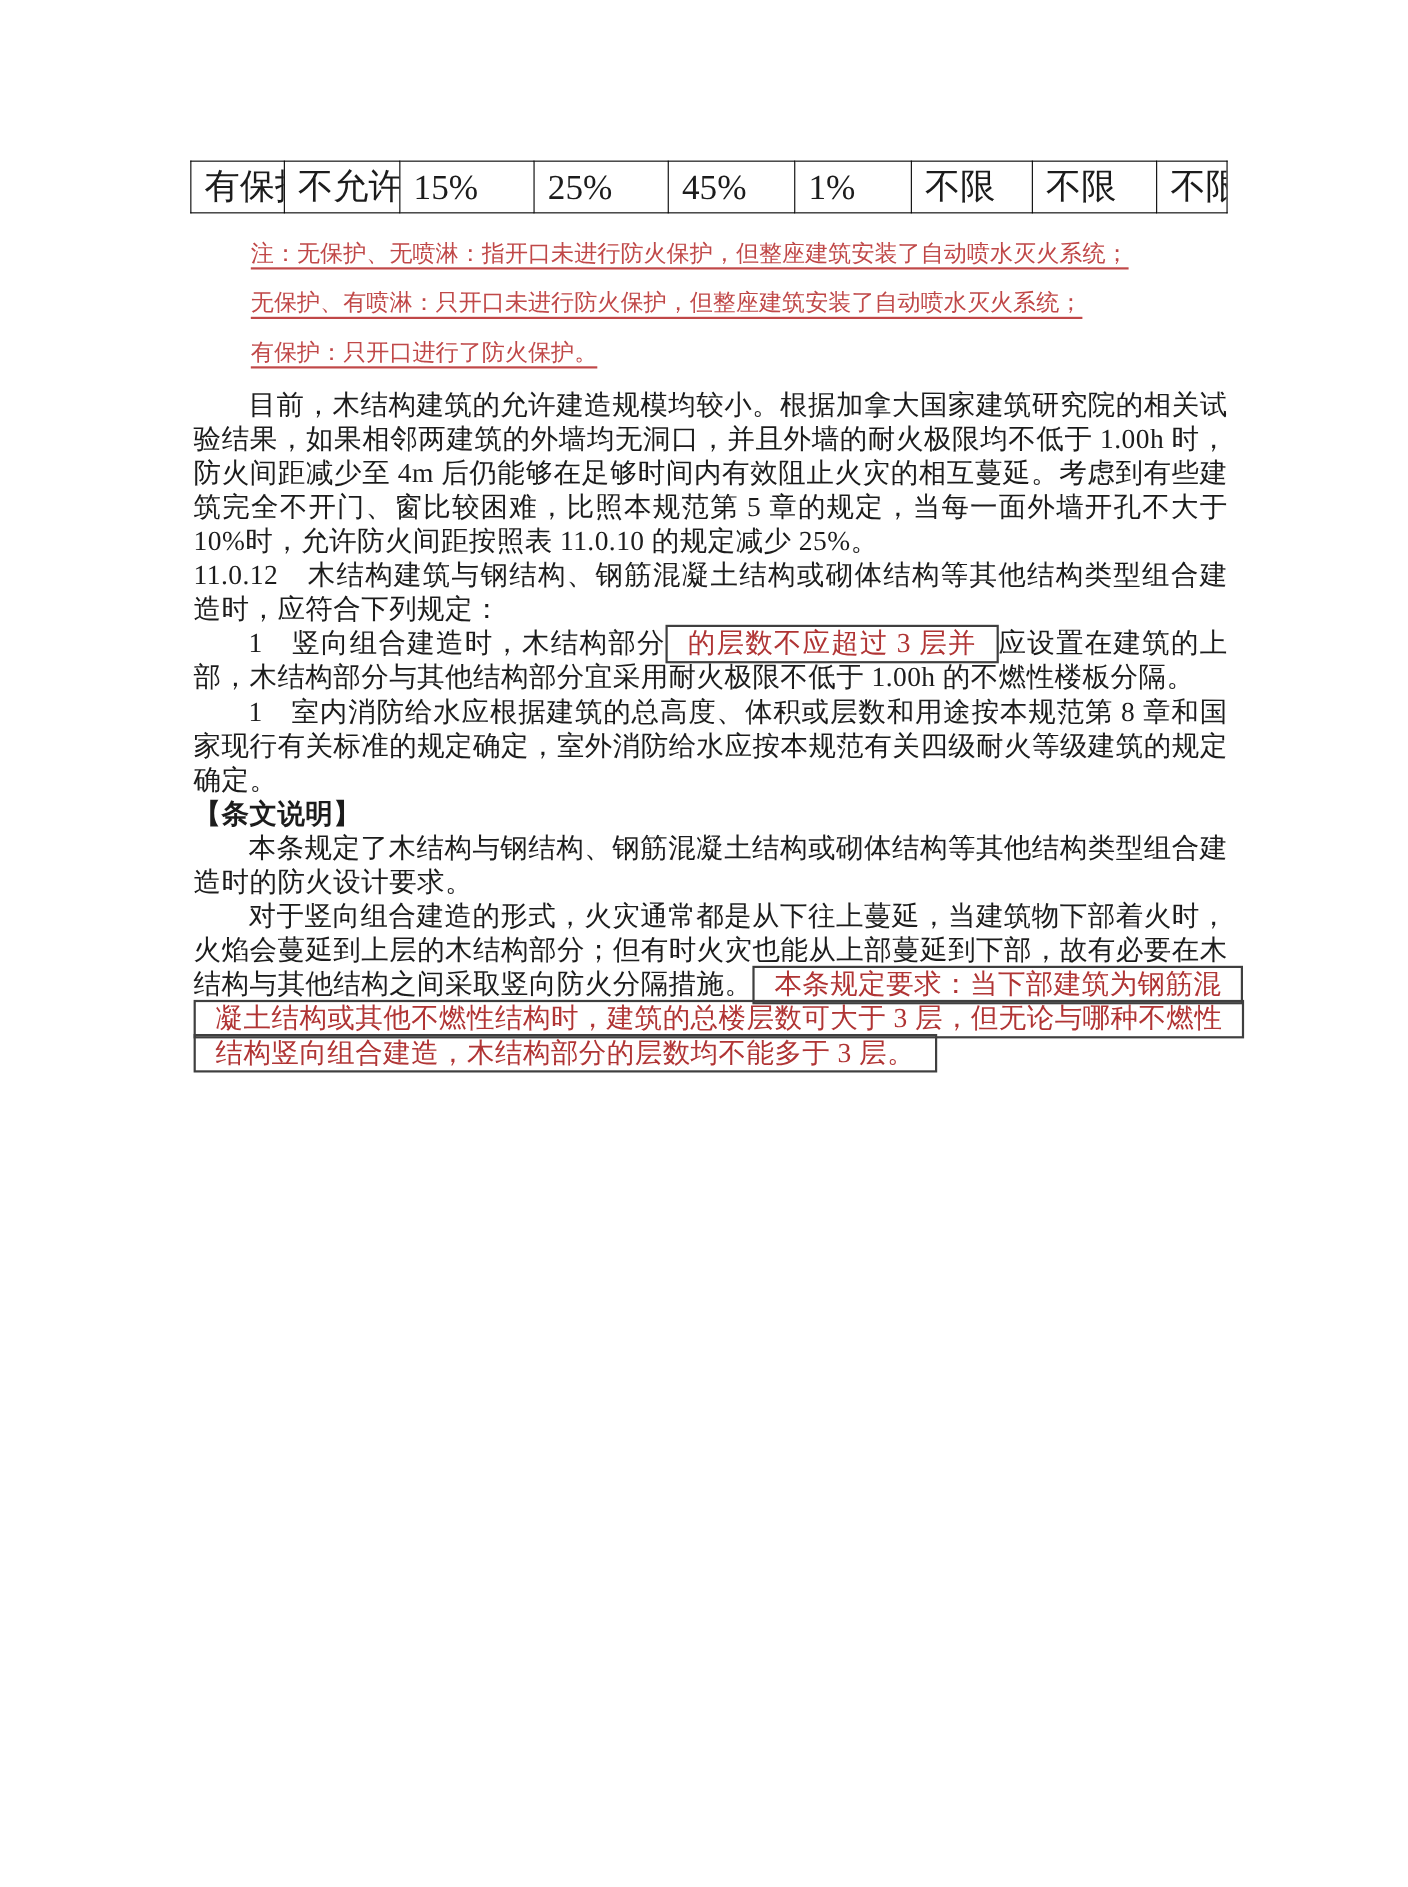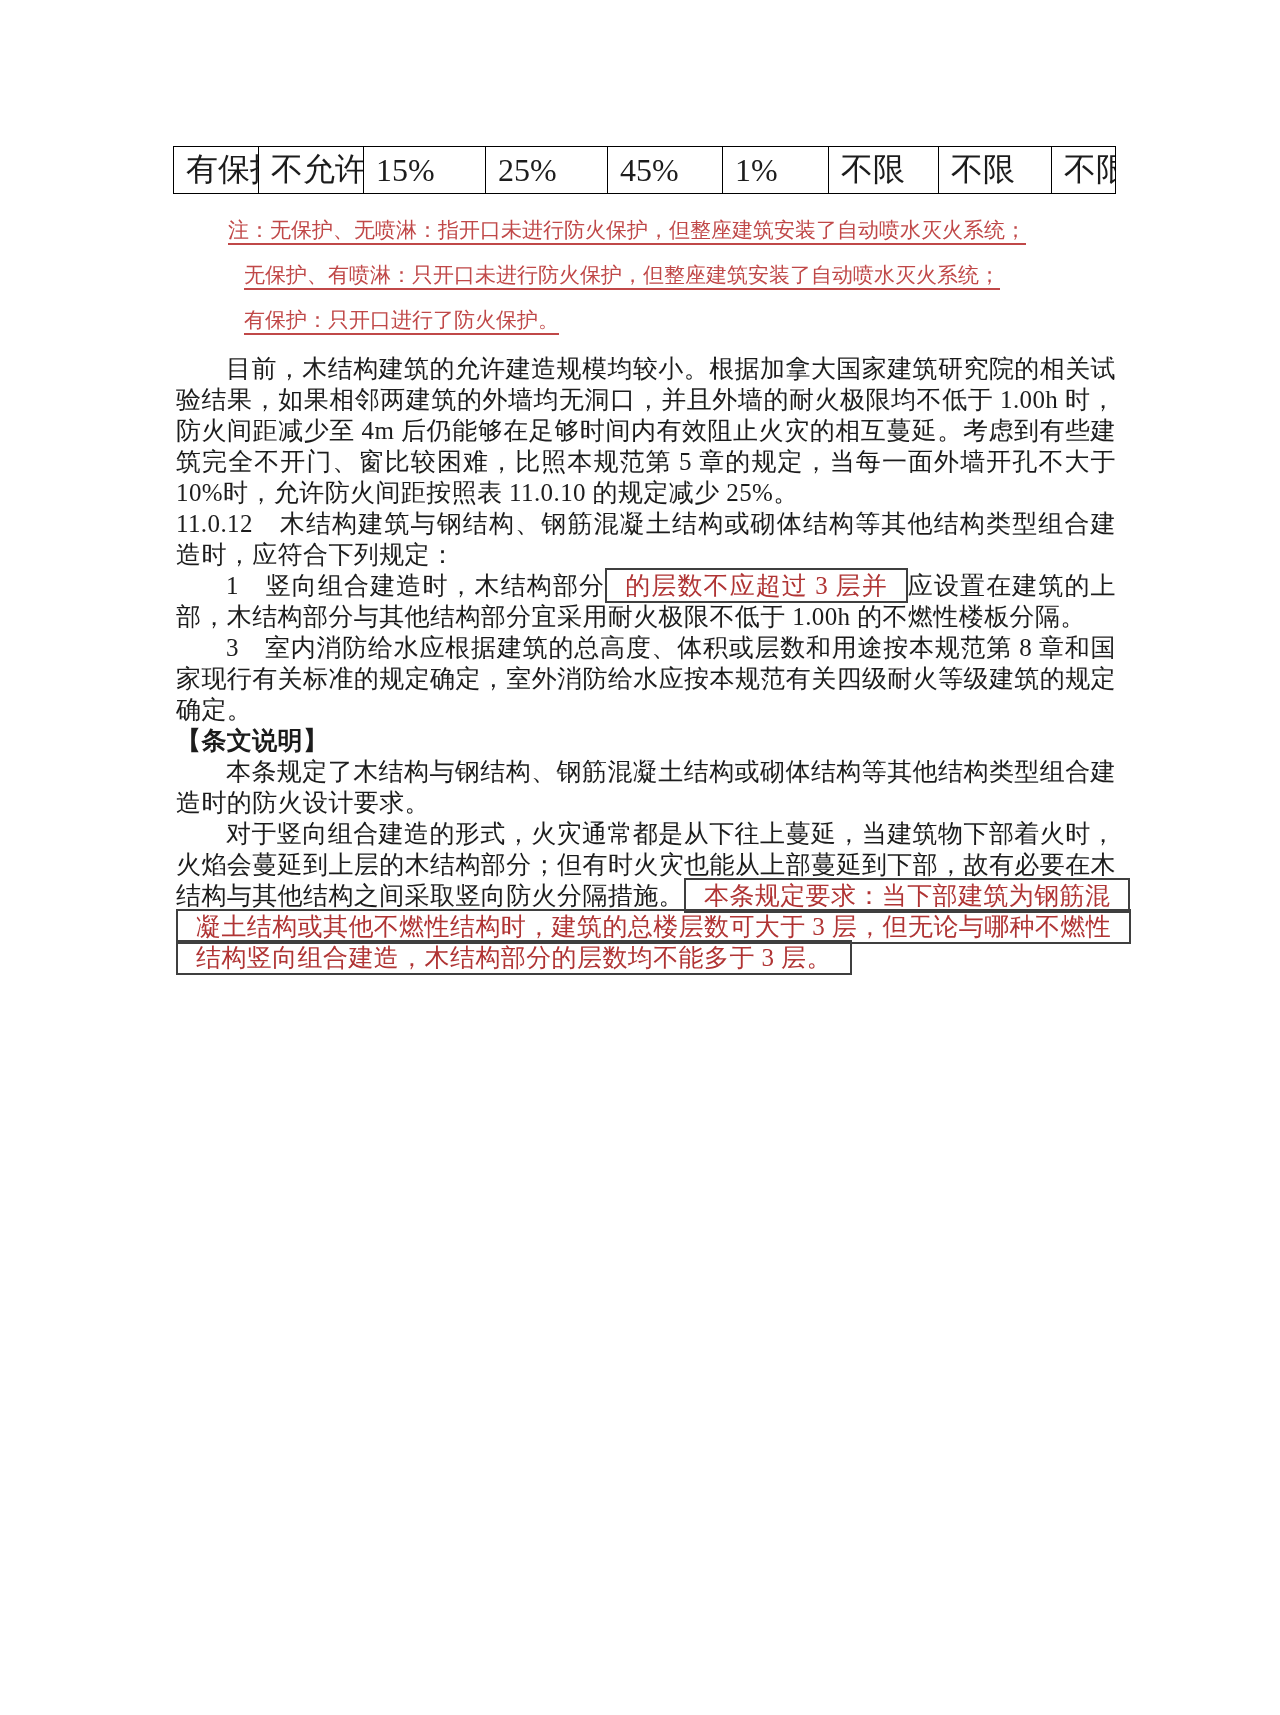--- a/index.html
+++ b/index.html
@@ -38,21 +38,21 @@
   .notes { margin: 14px 0 10px 52px; }
   .note-line {
     color: #c04848;
     font-size: 21px;
     line-height: 45px;
     text-decoration: underline;
     text-decoration-color: #c04848;
     text-underline-offset: 6px;
     white-space: nowrap;
   }
-  .note-line.hang { margin-left: 16px; }
+  .note-line.hang { }
   
   .doc-body p {
     margin: 0;
     font-size: 25px;
     line-height: 31px;
     text-align: justify;
     letter-spacing: 0.4px;
   }
   .indent { text-indent: 2em; }
   .red-box {
@@ -116,21 +116,21 @@
 
     <div class="doc-body">
       <p class="indent">目前，木结构建筑的允许建造规模均较小。根据加拿大国家建筑研究院的相关试验结果，如果相邻两建筑的外墙均无洞口，并且外墙的耐火极限均不低于 1.00h 时，防火间距减少至 4m 后仍能够在足够时间内有效阻止火灾的相互蔓延。考虑到有些建筑完全不开门、窗比较困难，比照本规范第 5 章的规定，当每一面外墙开孔不大于 10%时，允许防火间距按照表 11.0.10 的规定减少 25%。</p>
 
       <p>11.0.12　木结构建筑与钢结构、钢筋混凝土结构或砌体结构等其他结构类型组合建造时，应符合下列规定：</p>
 
       <p class="indent"><span>1　竖向组合建造时，木结构部分</span><span class="red-box">的层数不应超过 3 层并</span><span>应设置在建筑的上部，木结构部分与其他结构部分宜采用耐火极限不低于 1.00h 的不燃性楼板分隔。</span></p>
 
 
 
-      <p class="indent">3　室内消防给水应根据建筑的总高度、体积或层数和用途按本规范第 8 章和国家现行有关标准的规定确定，室外消防给水应按本规范有关四级耐火等级建筑的规定确定。</p>
+      <p class="indent">1　室内消防给水应根据建筑的总高度、体积或层数和用途按本规范第 8 章和国家现行有关标准的规定确定，室外消防给水应按本规范有关四级耐火等级建筑的规定确定。</p>
 
       <p class="section-header">【条文说明】</p>
 
       <p class="indent">本条规定了木结构与钢结构、钢筋混凝土结构或砌体结构等其他结构类型组合建造时的防火设计要求。</p>
 
       <p class="indent"><span>对于竖向组合建造的形式，火灾通常都是从下往上蔓延，当建筑物下部着火时，火焰会蔓延到上层的木结构部分；但有时火灾也能从上部蔓延到下部，故有必要在木结构与其他结构之间采取竖向防火分隔措施。</span><span class="red-box">本条规定要求：当下部建筑为钢筋混凝土结构或其他不燃性结构时，建筑的总楼层数可大于 3 层，但无论与哪种不燃性结构竖向组合建造，木结构部分的层数均不能多于 3 层。</span></p>
 
     </div>
 
   </div>

